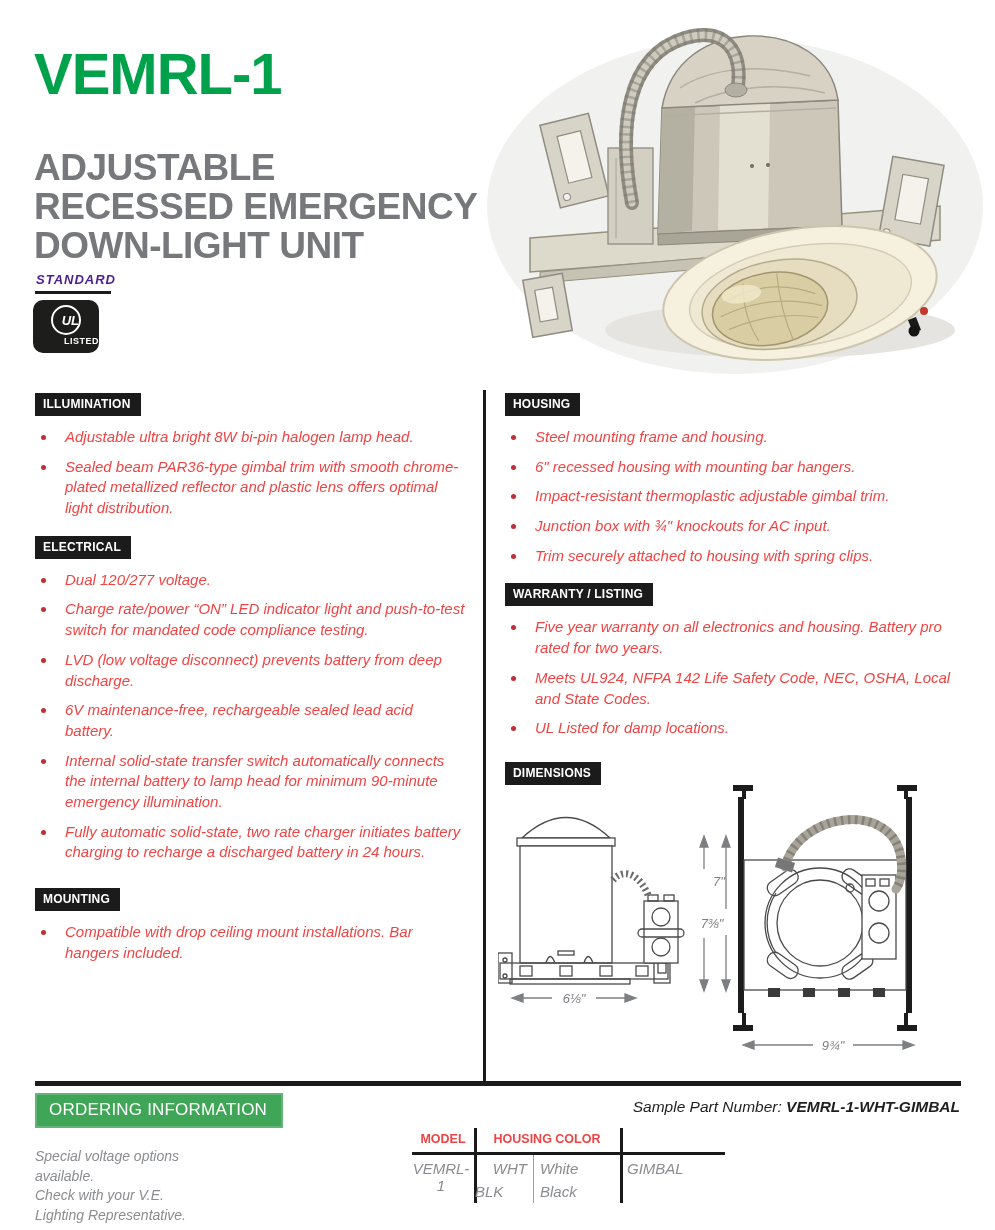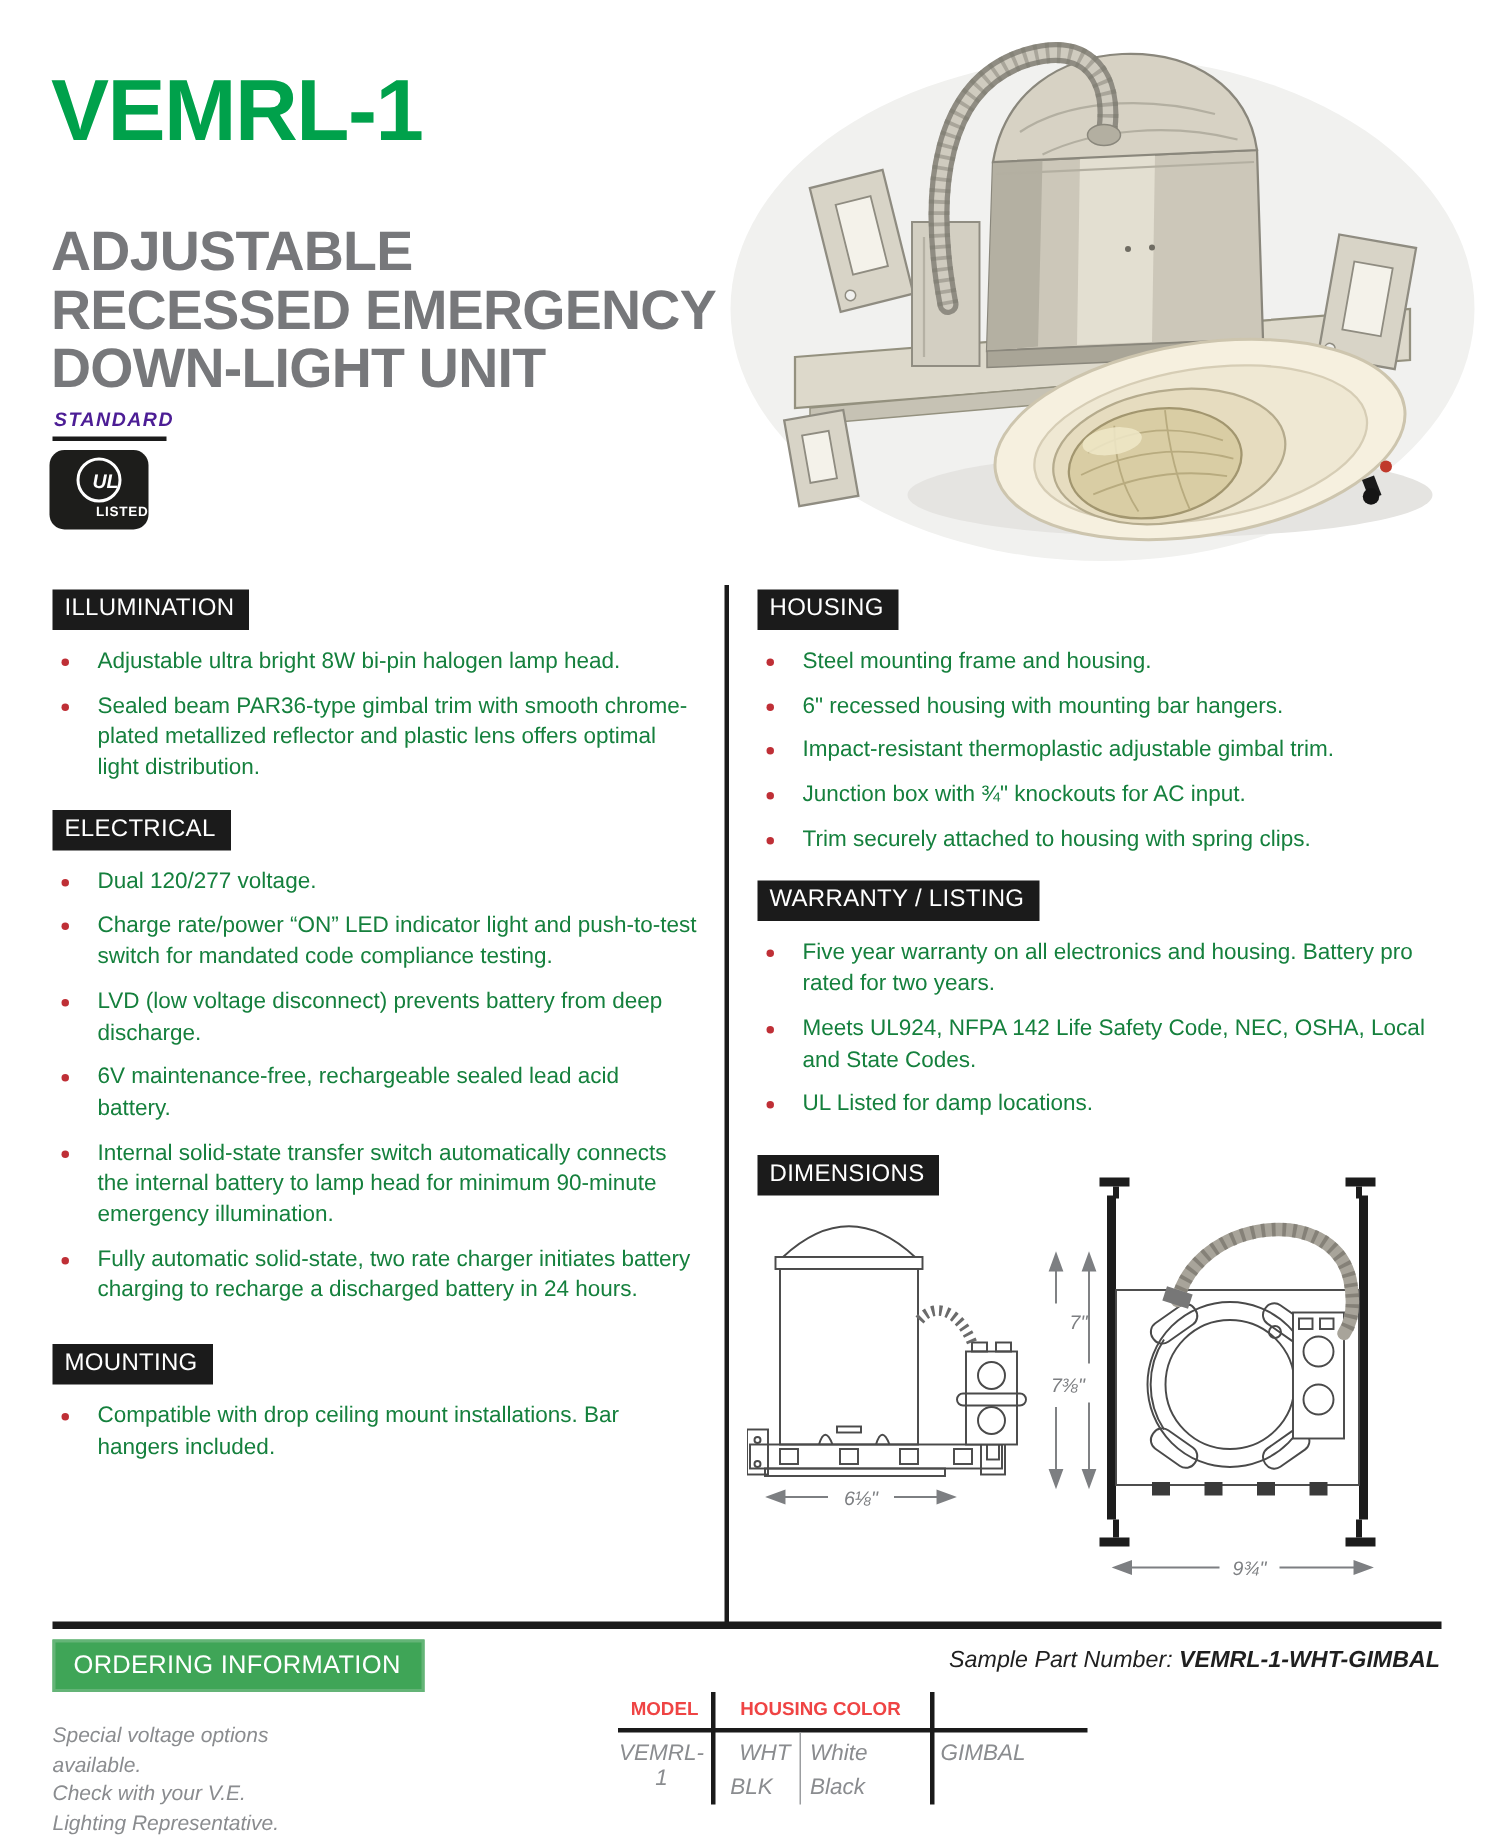--- a/index.html
+++ b/index.html
@@ -35,26 +35,26 @@
 
   
   .vrule { position:absolute; left:483px; top:390px; width:3px; height:693px; background:#1b1b1b; }
   .hrule { position:absolute; left:35px; top:1081px; width:926px; height:5px; background:#1b1b1b; }
 
   .col-left  { position:absolute; left:35px;  top:393px; width:430px; }
   .col-right { position:absolute; left:505px; top:393px; width:455px; }
 
   .section-bar {
     display:inline-block; background:#1b1b1b; color:#ffffff;
-    font-size:16px; font-weight:normal; padding:4px 10px 5px 8px; letter-spacing:0.2px;
+    font-size:12px; font-weight:bold; padding:4px 10px 5px 8px; letter-spacing:0.2px;
   }
   .bullets { list-style:none; margin:11px 0 0 0; }
   .bullets li {
     position:relative; padding-left:30px; margin-bottom:9px;
-    font-size:15px; line-height:1.38; color:#15803d;
+    font-size:15px; line-height:1.38; font-style:italic; color:#ef4444;
   }
   .bullets li::before {
     content:""; position:absolute; left:6px; top:8px; width:5px; height:5px;
     border-radius:50%; background:#BF2F36;
   }
   .sect { margin-bottom:17px; }
   .col-left .sect-electrical { margin-top:3px; }
   .col-left .sect-mounting  { margin-top:25px; }
   .col-right .sect-warranty { margin-top:6px; }
   .col-right .sect-dimensions { margin-top:23px; }
@@ -85,21 +85,21 @@
   .t-vline { position:absolute; top:0; width:3px; height:75px; background:#1a1a1a; }
   .t-vline.v1 { left:62px; } .t-vline.v2 { left:208px; }
   .t-hline { position:absolute; left:0; top:24px; width:313px; height:3px; background:#1a1a1a; }
   .t-thin  { position:absolute; left:121px; top:27px; width:1px; height:48px; background:#9b9da0; }
   .t-head  { position:absolute; top:4px; font-size:12.5px; font-weight:bold; color:#ef4444; text-align:center; }
   .t-head.h1 { left:0; width:62px; } .t-head.h2 { left:65px; width:140px; }
   .t-cell { position:absolute; font-size:15px; font-style:italic; color:#8A8C8F; }
   .t-model { left:0; width:58px; top:32px; text-align:center; }
   .t-wht { left:63px; width:52px; top:32px; text-align:right; }
   .t-white { left:128px; top:32px; }
-  .t-blk { left:63px; width:52px; top:55px; text-align:center; }
+  .t-blk { left:63px; width:52px; top:55px; text-align:left; }
   .t-black { left:128px; top:55px; }
   .t-option { left:215px; top:32px; }
 </style>
 </head>
 <body>
 
 <div class="page">
 
   <div class="model-title">VEMRL-1</div>
   <div class="doc-title">

